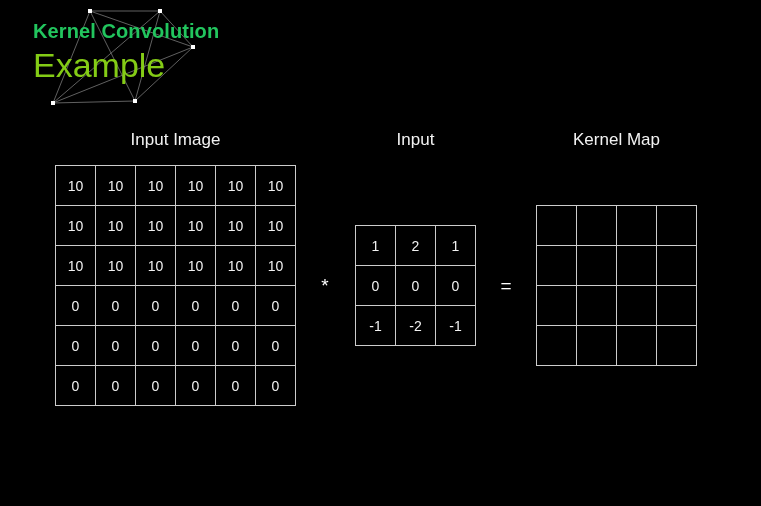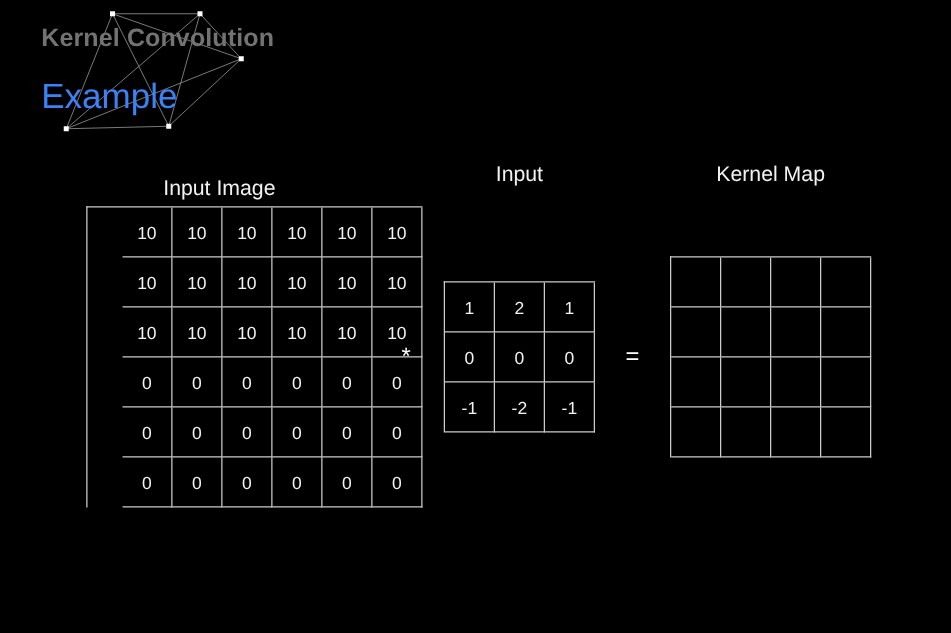--- a/index.html
+++ b/index.html
@@ -29,43 +29,43 @@
   
   #title-block {
     position: absolute;
     left: 33px;
     top: 18px;
     width: 420px;
   }
   #title-main {
     font-size: 20px;
     font-weight: bold;
-    color: #737373;
+    color: #22c55e;
     line-height: 26px;
     letter-spacing: 0.1px;
     white-space: nowrap;
   }
   #title-sub {
-    font-size: 28px;
+    font-size: 34px;
     font-weight: normal;
-    color: #3b82f6;
+    color: #84cc16;
     line-height: 40px;
-    margin-top: 13px;
+    margin-top: 1px;
     white-space: nowrap;
   }
 
   
   .section-header {
     position: absolute;
     font-size: 17px;
     color: #f2f2f2;
     text-align: center;
     white-space: nowrap;
   }
-  #header-input-image { left: 55px;  top: 130px; width: 241px; margin-top: 11px; }
+  #header-input-image { left: 55px;  top: 130px; width: 241px; }
   #header-kernel      { left: 355px; top: 130px; width: 121px; }
   #header-feature-map { left: 536px; top: 130px; width: 161px; }
 
   
   .grid {
     position: absolute;
     display: grid;
     border-top: 1px solid #cccccc;
     border-left: 1px solid #cccccc;
     box-sizing: content-box;
@@ -76,25 +76,24 @@
     border-bottom: 1px solid #cccccc;
     display: flex;
     align-items: center;
     justify-content: center;
     font-size: 14px;
     color: #f2f2f2;
     background: transparent;
   }
 
   #grid-input-image {
-    left: 69px;
+    left: 55px;
     top: 165px;
     grid-template-columns: repeat(6, 40px);
     grid-template-rows: repeat(6, 40px);
-    padding-left: 28px;
   }
   #grid-kernel {
     left: 355px;
     top: 225px;
     grid-template-columns: repeat(3, 40px);
     grid-template-rows: repeat(3, 40px);
   }
   #grid-feature-map {
     left: 536px;
     top: 205px;

